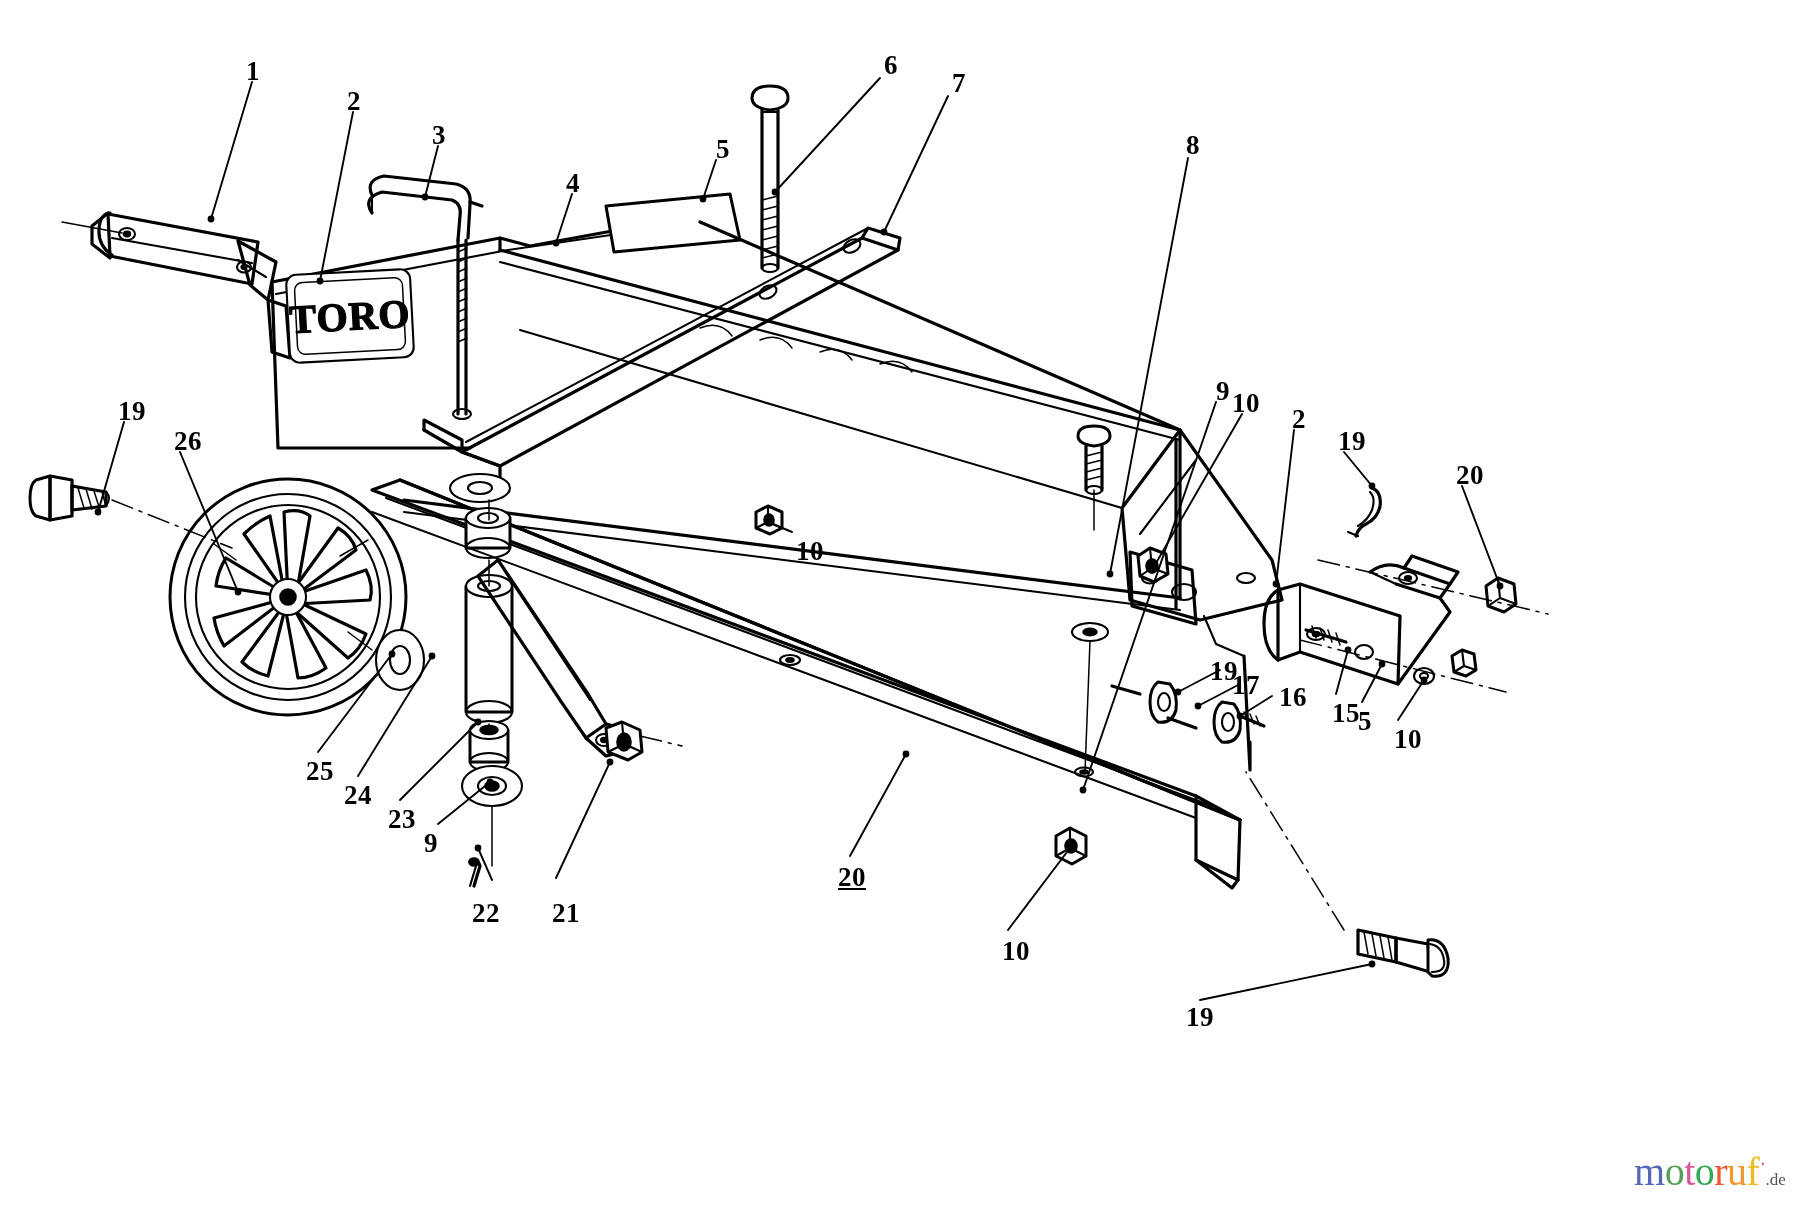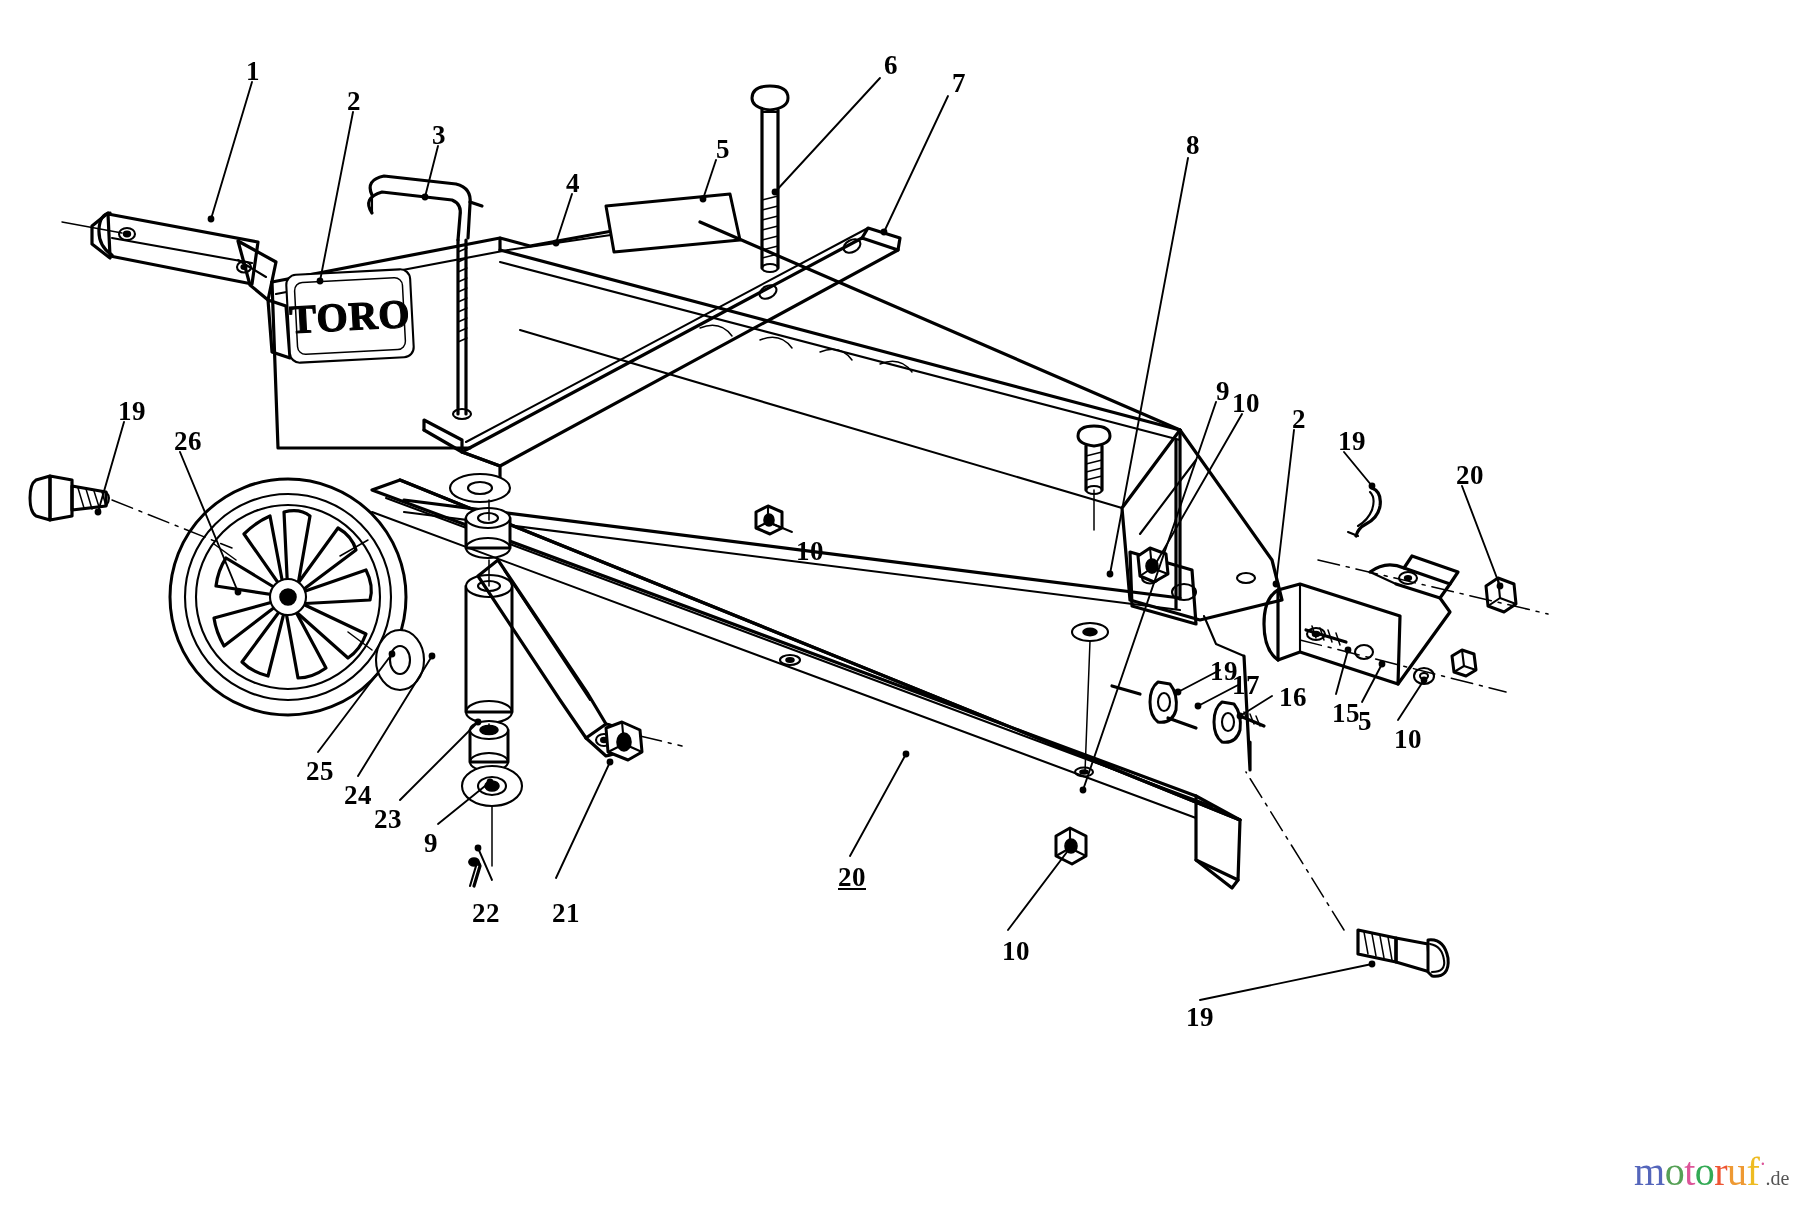--- a/index.html
+++ b/index.html
@@ -24,21 +24,21 @@
   }
   .wm{
     position:absolute;
     font-family:"Liberation Serif", serif;
     font-size:40px;
     line-height:1;
     white-space:nowrap;
     letter-spacing:-0.5px;
   }
   .wm span{display:inline-block;}
-  .wm .suffix{font-size:20px;vertical-align:baseline;letter-spacing:0;}
+  .wm .suffix{font-size:17px;vertical-align:baseline;letter-spacing:0;}
 </style>
 </head>
 <body>
 
 <div id="sheet">
 
   <svg id="art" viewBox="0 0 1800 1208" xmlns="http://www.w3.org/2000/svg">
     <defs>
       <style>
         .ln{fill:none;stroke:#000;stroke-width:3.2;stroke-linejoin:round;stroke-linecap:round;}
@@ -419,21 +419,21 @@
       <div class="callout" style="left: 1216px; top: 378px;">9</div>
       <div class="callout" style="left: 1232px; top: 390px;">10</div>
       <div class="callout" style="left: 1292px; top: 406px;">2</div>
       <div class="callout" style="left: 1338px; top: 428px;">19</div>
       <div class="callout" style="left: 1456px; top: 462px;">20</div>
       <div class="callout" style="left: 796px; top: 538px;">10</div>
       <div class="callout" style="left: 118px; top: 398px;">19</div>
       <div class="callout" style="left: 174px; top: 428px;">26</div>
       <div class="callout" style="left: 306px; top: 758px;">25</div>
       <div class="callout" style="left: 344px; top: 782px;">24</div>
-      <div class="callout" style="left: 374px; top: 806px;">23</div>
+      <div class="callout" style="left: 388px; top: 806px;">23</div>
       <div class="callout" style="left: 424px; top: 830px;">9</div>
       <div class="callout" style="left: 472px; top: 900px;">22</div>
       <div class="callout" style="left: 552px; top: 900px;">21</div>
       <div class="callout" style="left: 838px; top: 864px; text-decoration: underline;">20</div>
       <div class="callout" style="left: 1002px; top: 938px;">10</div>
       <div class="callout" style="left: 1210px; top: 658px;">19</div>
       <div class="callout" style="left: 1232px; top: 672px;">17</div>
       <div class="callout" style="left: 1279px; top: 684px;">16</div>
       <div class="callout" style="left: 1332px; top: 700px;">15</div>
       <div class="callout" style="left: 1358px; top: 708px;">5</div>

